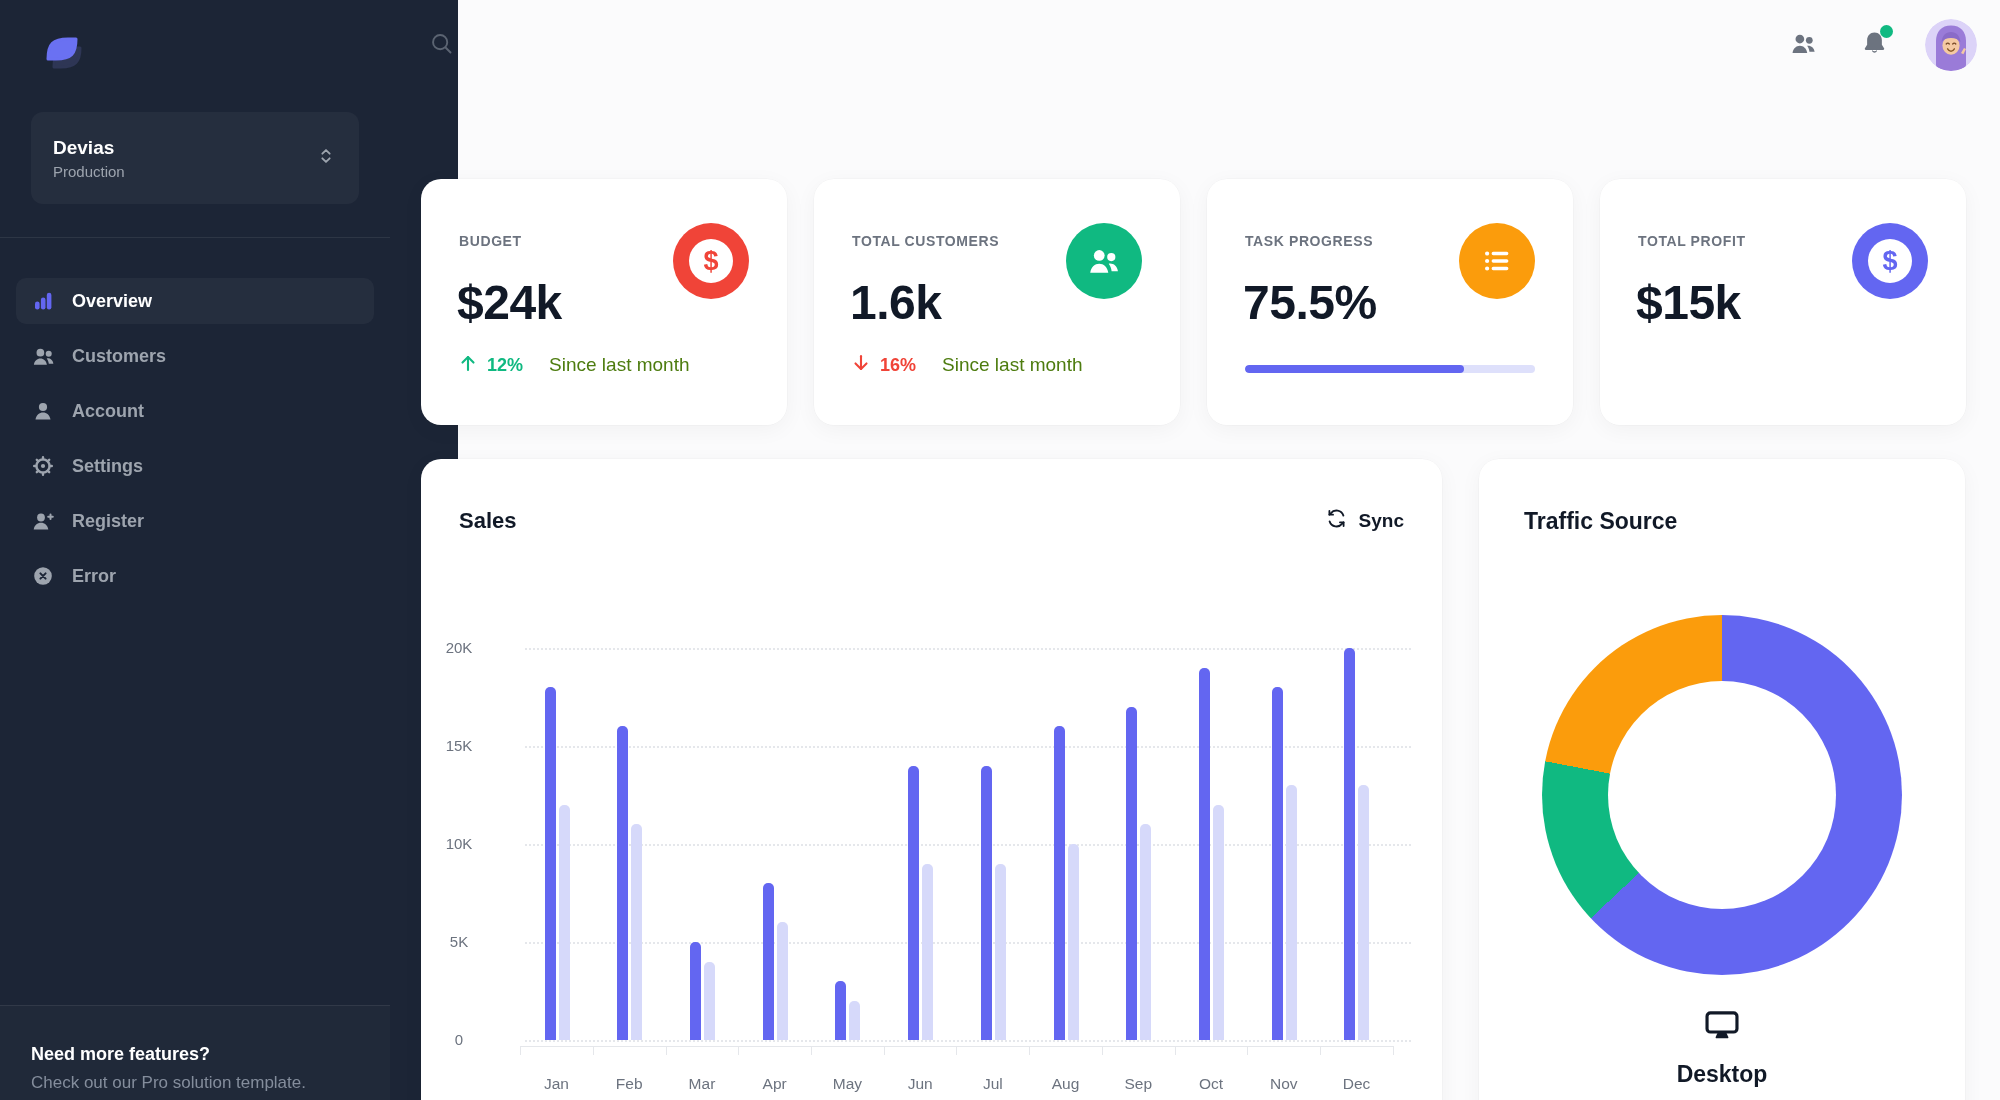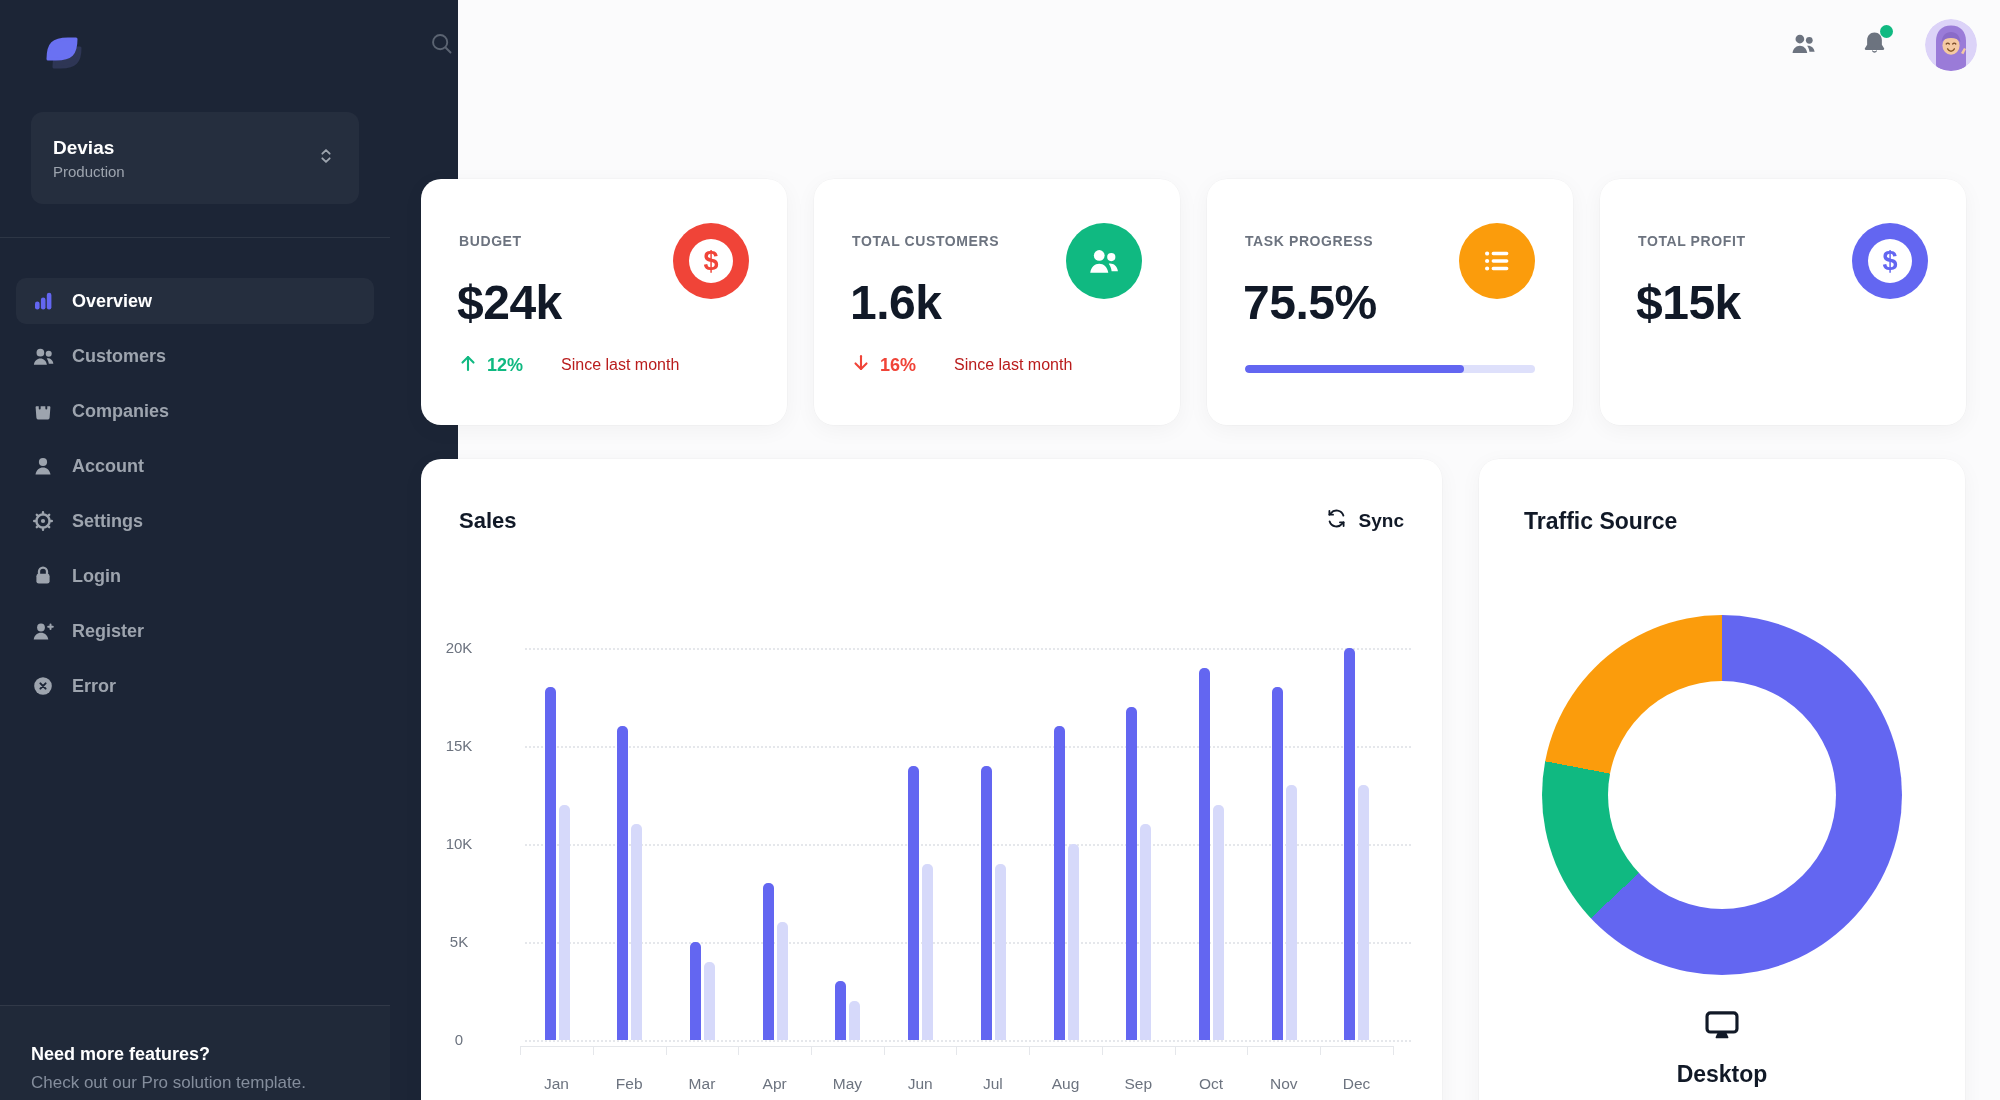--- a/index.html
+++ b/index.html
@@ -68,21 +68,21 @@
     position:absolute; right:38px; top:44px; width:76px; height:76px; border-radius:50%;
     display:flex; align-items:center; justify-content:center;
   }
   .dollar-circle {
     width:44px; height:44px; border-radius:50%; background:#FFFFFF;
     display:flex; align-items:center; justify-content:center;
     font-size:27px; font-weight:700;
   }
   .stat-trend { position:absolute; left:36px; top:172px; height:28px; display:flex; align-items:center; }
   .trend-pct { font-size:18px; font-weight:600; margin-left:8px;text-align:center; }
-  .trend-caption { font-size:16px; color:#b91c1c; margin-left:38px; }
+  .trend-caption { font-size:19px; color:#4d7c0f; margin-left:26px; }
   .progress-track { position:absolute; left:38px; top:186px; width:290px; height:8px; border-radius:4px; overflow:hidden; }
   .progress-fill { height:100%; border-radius:4px; }
 
   
   .sales-card { left:421px; top:459px; width:1021px; height:700px; }
   .card-header { position:absolute; left:38px; right:38px; top:48px; display:flex; align-items:center; }
   .card-title { font-size:22px; font-weight:700; color:#111927; }
   .sync-btn {
     margin-left:auto; display:flex; align-items:center; gap:11px;
     background:none; border:none; cursor:pointer;
@@ -148,56 +148,38 @@
           <circle cx="9" cy="8.3" r="3.7"></circle>
             <path d="M2.8 19.6c.5-3.4 3.1-5.8 6.2-5.8s5.7 2.4 6.2 5.8l.1.4H2.7z"></path>
           <circle cx="17" cy="9.3" r="2.9"></circle>
             <path d="M16 13.7c2.8 0 5 2 5.4 4.9l.1.4h-4.4c-.2-2-.9-3.8-2-5.2.3 0 .6-.1.9-.1z"></path>
         </svg>
       </span>
       <span class="nav-label">Customers</span>
     </a>
     <a class="nav-item">
       <span class="nav-icon">
-        <svg width="24" height="24" viewBox="0 0 24 24">
-          <path fill="currentColor" d="M5.6 7.2h12.8c.6 0 1 .5 1 1.1l-.8 10.4c-.1 1.1-1 1.9-2.1 1.9H7.5c-1.1 0-2-.8-2.1-1.9L4.6 8.3c0-.6.4-1.1 1-1.1z"></path>
-          <path d="M8.7 9.6V7a3.3 3.3 0 0 1 6.6 0v2.6" fill="none" stroke="#1C2536" stroke-width="1.9" stroke-linecap="round"></path>
-        </svg>
-      </span>
-      <span class="nav-label">Companies</span>
-    </a>
-    <a class="nav-item">
-      <span class="nav-icon">
         <svg width="24" height="24" viewBox="0 0 24 24" fill="currentColor">
           <circle cx="12" cy="8" r="4.1"></circle>
             <path d="M4.6 20c.6-4 3.8-6.6 7.4-6.6s6.8 2.6 7.4 6.6l.1.4H4.5z"></path>
         </svg>
       </span>
       <span class="nav-label">Account</span>
     </a>
     <a class="nav-item">
       <span class="nav-icon">
         <svg width="24" height="24" viewBox="0 0 24 24" fill="none" stroke="currentColor">
           <circle cx="12" cy="12" r="6.6" stroke-width="2.4"></circle>
           <circle cx="12" cy="12" r="2.1" fill="currentColor" stroke="none"></circle>
           <g stroke-width="2.4" stroke-linecap="round">
             <path d="M12 3.2v2M12 18.8v2M3.2 12h2M18.8 12h2M5.8 5.8l1.4 1.4M16.8 16.8l1.4 1.4M18.2 5.8l-1.4 1.4M7.2 16.8l-1.4 1.4"></path>
           </g>
         </svg>
       </span>
       <span class="nav-label">Settings</span>
-    </a>
-    <a class="nav-item">
-      <span class="nav-icon">
-        <svg width="24" height="24" viewBox="0 0 24 24">
-          <path d="M8 10.2V7.6a4 4 0 0 1 8 0v2.6" fill="none" stroke="currentColor" stroke-width="2.3"></path>
-          <rect x="5.4" y="9.8" width="13.2" height="9.8" rx="2.4" fill="currentColor"></rect>
-        </svg>
-      </span>
-      <span class="nav-label">Login</span>
     </a>
     <a class="nav-item">
       <span class="nav-icon">
         <svg width="24" height="24" viewBox="0 0 24 24">
           <circle cx="10" cy="8.5" r="3.9" fill="currentColor"></circle>
           <path fill="currentColor" d="M2.8 20c.6-3.8 3.6-6.3 7.2-6.3s6.6 2.5 7.2 6.3l.1.4H2.7z"></path>
           <path d="M17.2 7.7h4.6M19.5 5.4V10" stroke="currentColor" stroke-width="2" stroke-linecap="round" fill="none"></path>
         </svg>
       </span>
       <span class="nav-label">Register</span>

